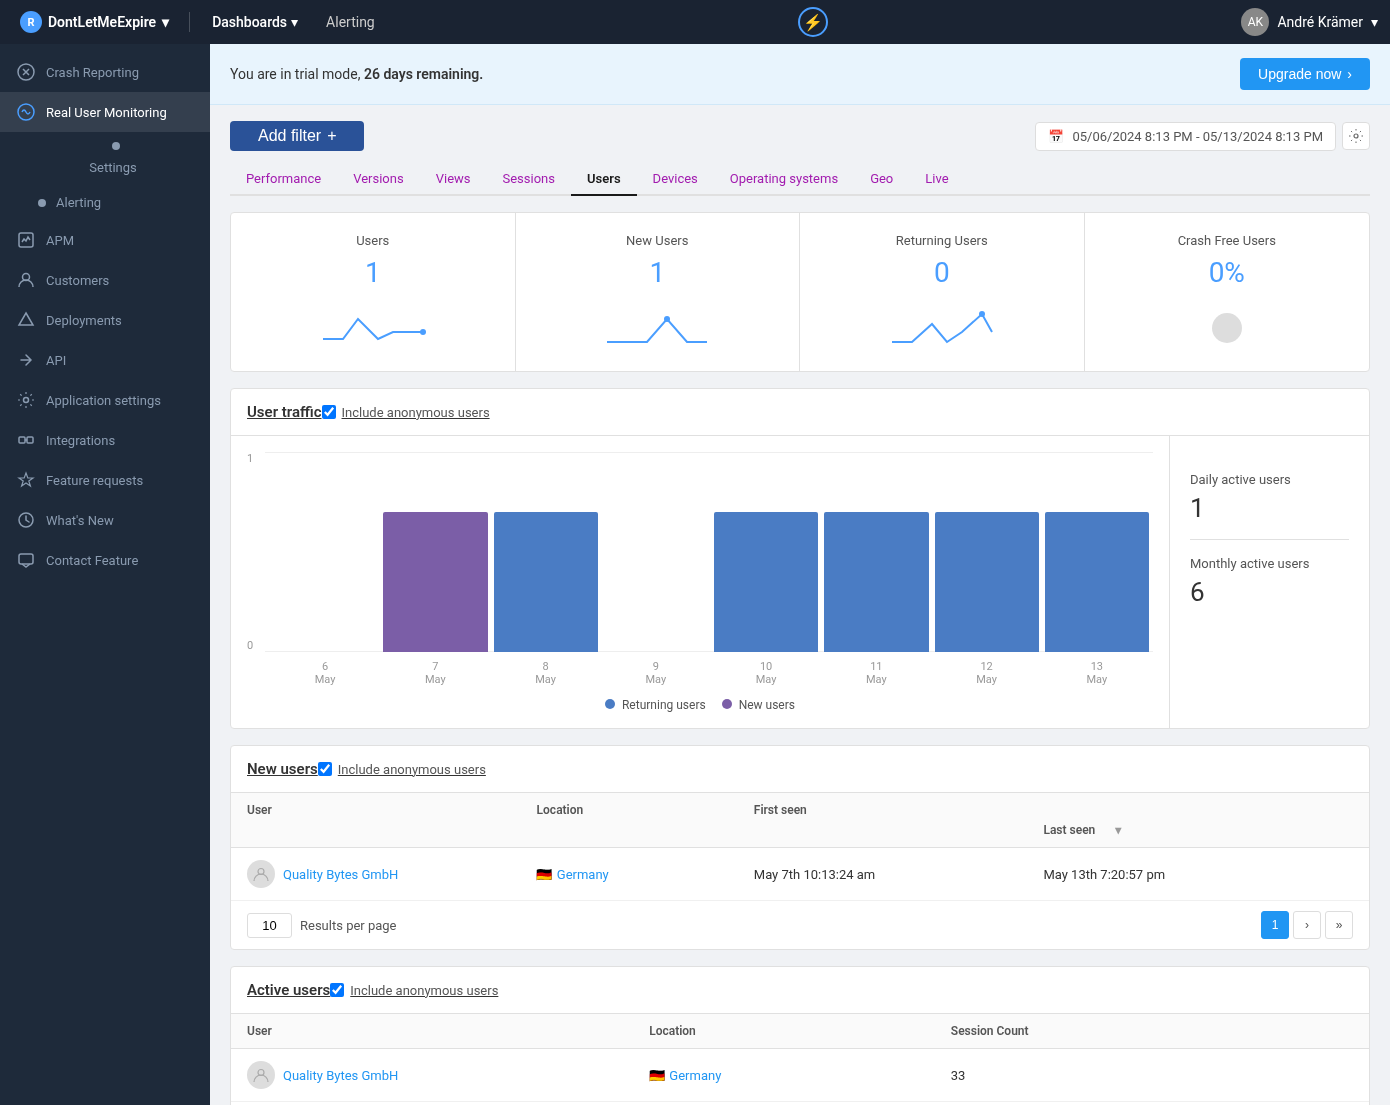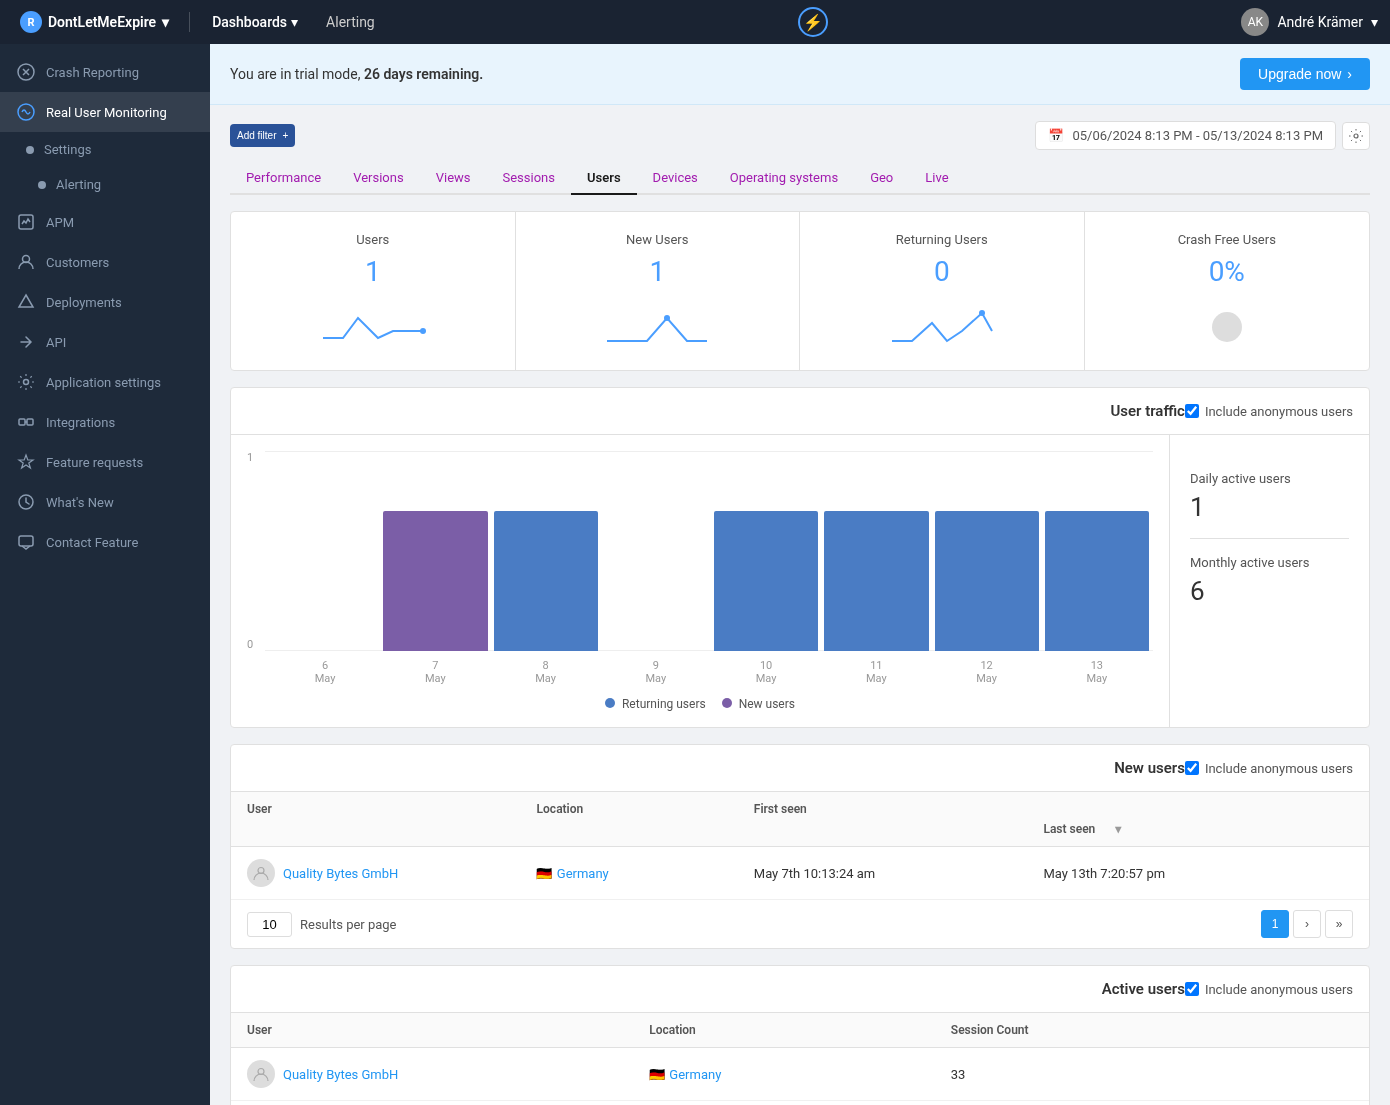--- a/index.html
+++ b/index.html
@@ -34,21 +34,21 @@
     .trial-bar { background: #e8f4fd; padding: 14px 20px; display: flex; align-items: center; justify-content: space-between; flex-shrink: 0; border-bottom: 1px solid #d0e8f8; }
     .trial-text { font-size: 14px; color: #333; }
     .trial-text strong { font-weight: 600; }
     .upgrade-btn { background: #2196F3; color: #fff; border: none; padding: 8px 18px; border-radius: 4px; font-size: 14px; cursor: pointer; display: flex; align-items: center; gap: 6px; font-weight: 500; }
 
     
     .content-area { padding: 16px 20px; flex: 1; }
 
     
     .filter-bar { display: flex; align-items: center; justify-content: space-between; margin-bottom: 12px; }
-    .add-filter-btn { display: flex; align-items: center; gap: 6px; background: #2a5298; color: #fff; border: none; padding: 6px 7px; border-radius: 4px; cursor: pointer; font-size: 10px; }
+    .add-filter-btn { display: flex; align-items: center; gap: 6px; background: #2a5298; color: #fff; border: none; padding: 6px 28px; border-radius: 4px; cursor: pointer; font-size: 16px; }
     .date-range { display: flex; align-items: center; gap: 8px; border: 1px solid #ddd; background: #fff; padding: 6px 12px; border-radius: 4px; font-size: 13px; color: #555; cursor: pointer; }
     .date-range-right { display: flex; align-items: center; gap: 6px; }
     .settings-gear { width: 28px; height: 28px; border: 1px solid #ddd; background: #fff; border-radius: 4px; display: flex; align-items: center; justify-content: center; cursor: pointer; color: #666; }
 
     
     .tabs { display: flex; gap: 0; border-bottom: 2px solid #e0e0e0; margin-bottom: 16px; }
     .tab { padding: 8px 16px; cursor: pointer; font-size: 13px; color: #a21caf; border-bottom: 2px solid transparent; margin-bottom: -2px; }
     .tab.active { color: #1a1a1a; font-weight: 600; border-bottom-color: #1a1a1a; }
 
     
@@ -57,21 +57,21 @@
     .stat-card:last-child { border-right: none; }
     .stat-label { font-size: 13px; color: #555; margin-bottom: 8px; }
     .stat-value { font-size: 28px; font-weight: 400; color: #4a9eff; margin-bottom: 12px; }
     .stat-chart { height: 50px; display: flex; align-items: center; justify-content: center; }
 
     
     .mini-chart { width: 120px; height: 45px; }
 
     
     .section-card { background: #fff; border: 1px solid #e0e0e0; border-radius: 4px; margin-bottom: 16px; }
-    .section-header { display: flex; align-items: center; justify-content: flex-end; padding: 14px 16px; border-bottom: 1px solid #e0e0e0; }
+    .section-header { display: flex; align-items: center; justify-content: flex-start; padding: 14px 16px; border-bottom: 1px solid #e0e0e0; text-decoration: underline; }
     .section-title { font-size: 15px; font-weight: 600; color: #333; }
     .checkbox-label { display: flex; align-items: center; gap: 6px; font-size: 13px; color: #555; cursor: pointer; }
     .checkbox-label input { width: 14px; height: 14px; cursor: pointer; }
 
     
     .chart-container { display: flex; }
     .bar-chart-area { flex: 1; padding: 16px; }
     .bar-chart-stats { width: 200px; border-left: 1px solid #e0e0e0; padding: 20px; display: flex; flex-direction: column; gap: 0; }
     .stat-mini { padding: 16px 0; border-bottom: 1px solid #e0e0e0; }
     .stat-mini:last-child { border-bottom: none; }
@@ -151,21 +151,21 @@
     <div class="sidebar-item active">
       <div class="sidebar-icon">
         <svg width="18" height="18" viewBox="0 0 18 18" fill="none">
           <circle cx="9" cy="9" r="8" stroke="#4a9eff" stroke-width="1.5"></circle>
           <path d="M5 9 Q7 5 9 9 Q11 13 13 9" stroke="#4a9eff" stroke-width="1.5" fill="none"></path>
         </svg>
       </div>
       <span>Real User Monitoring</span>
     </div>
 
-    <div class="sidebar-item" style="padding-left:20px;">
+    <div class="sidebar-item" style="padding-left:32px;flex-direction:column;">
       <div class="sidebar-dot"></div>
       <span>Settings</span>
     </div>
 
     <div class="sidebar-item" style="padding-left:32px;">
       <div class="sidebar-dot"></div>
       <span>Alerting</span>
     </div>
 
     <div class="sidebar-item">

